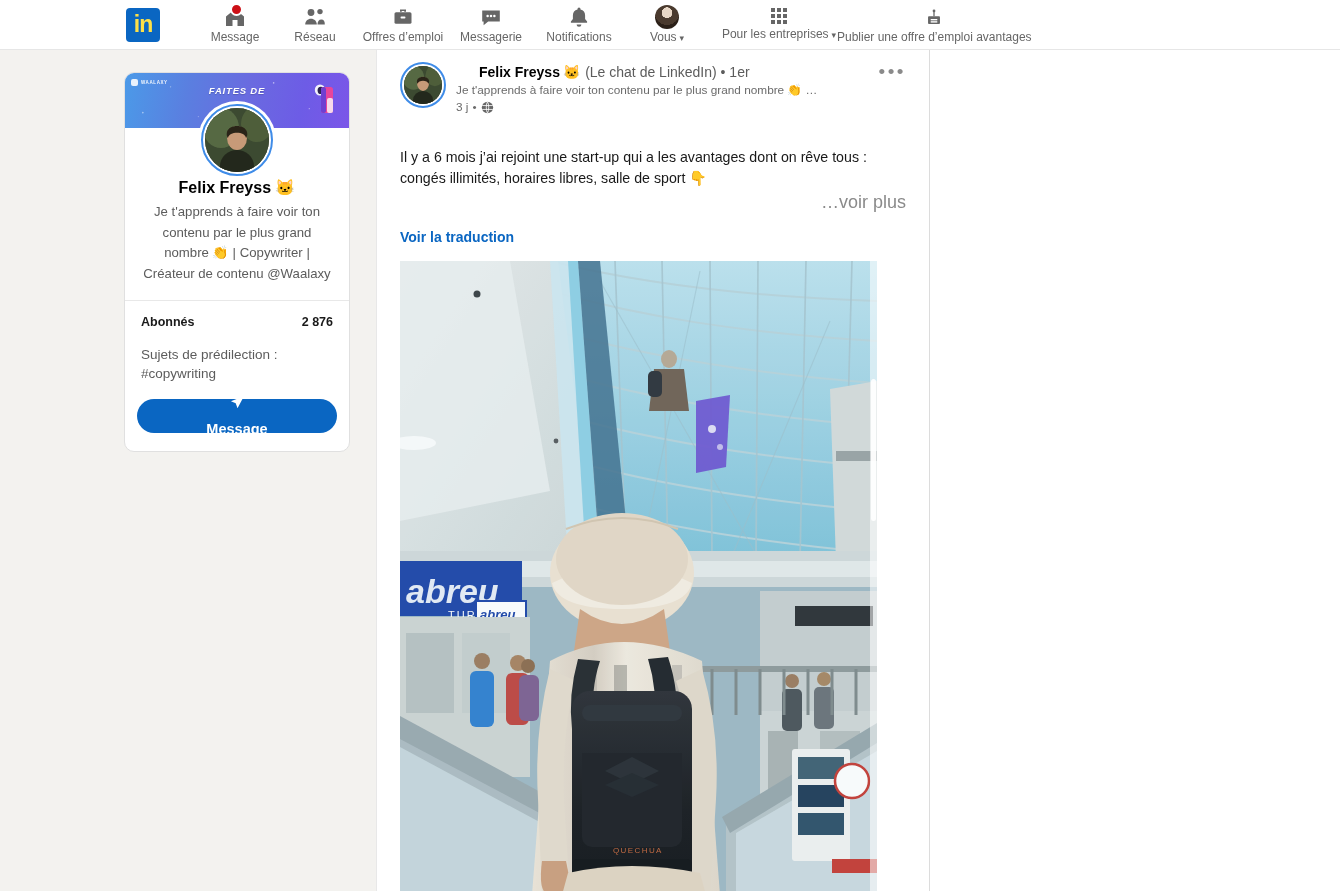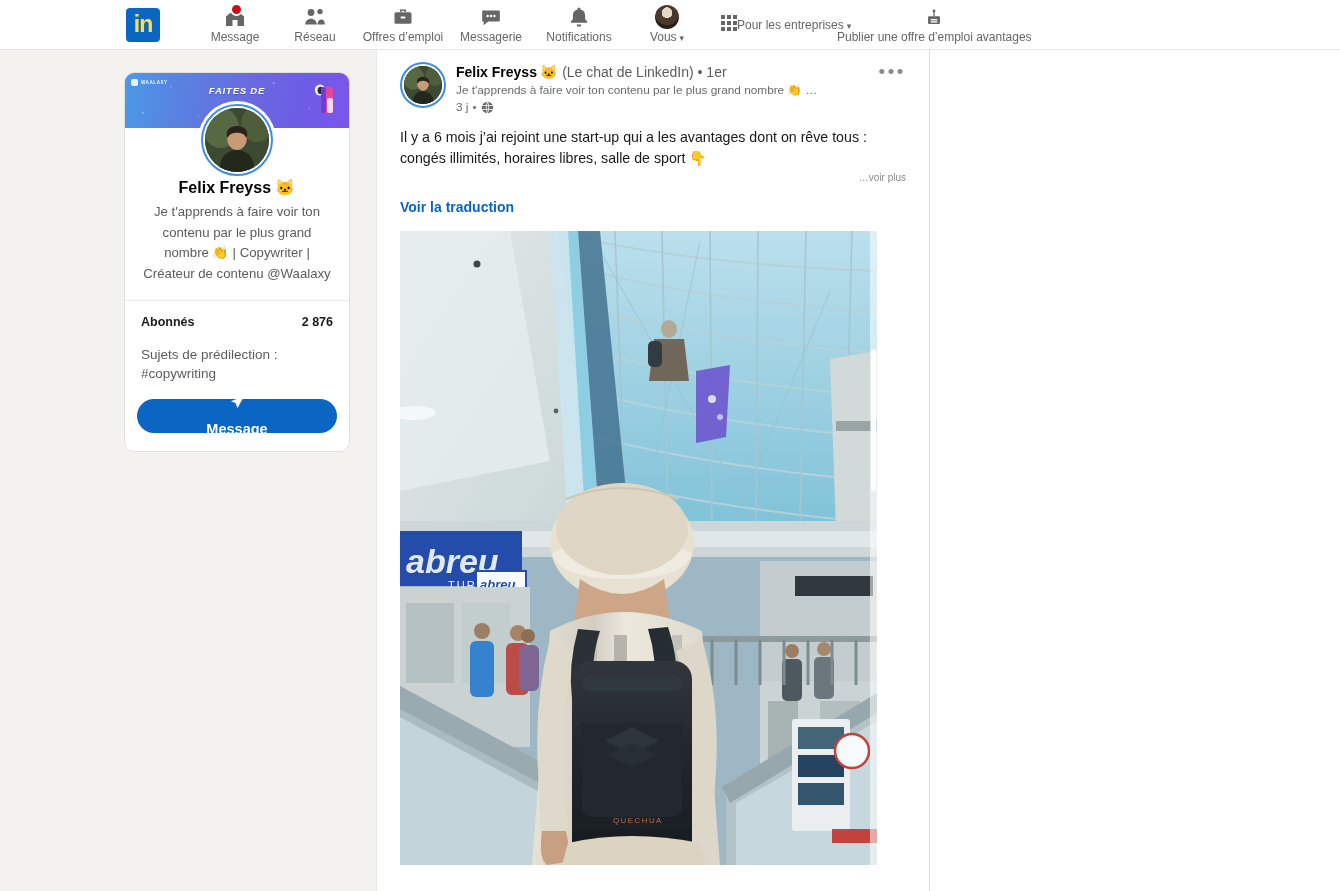--- a/index.html
+++ b/index.html
@@ -60,21 +60,21 @@
   }
   .avatar-mini {
     width: 24px; height: 24px; border-radius: 50%;
     background: radial-gradient(circle at 50% 32%, #e8d7c6 0 26%, #4a3a2e 27% 60%, #2b2018 61% 100%);
     overflow: hidden;
   }
   .caret { display: inline-block; margin-left: 3px; font-size: 9px; }
 
   .nav-right { display: flex; align-items: center; margin-left: 14px; }
   .nav-biz {
-    display: flex; flex-direction: row; align-items: center;
+    display: flex; flex-direction: column; align-items: center;
     cursor: pointer; width: 116px;
   }
   .grid-ico { display: grid; grid-template-columns: repeat(3, 4px); gap: 2px; margin-bottom: 3px; }
   .grid-ico i { width: 4px; height: 4px; background: #666; display: block; }
   .nav-biz .lbl, .nav-job .lbl { font-size: 12px; color: #666; white-space: nowrap; }
   .nav-job { display: flex; flex-direction: column; align-items: center; cursor: pointer; }
   .nav-job .glyph { height: 24px; display: flex; align-items: flex-end; justify-content: center; }
 
   
   .page {
@@ -189,43 +189,43 @@
   .post-avatar {
     width: 46px; height: 46px; border-radius: 50%;
     border: 2px solid #3f8ce8; padding: 2px; background: #fff;
     flex: 0 0 auto; cursor: pointer;
   }
   .post-avatar .ph {
     width: 100%; height: 100%; border-radius: 50%;
     background: linear-gradient(165deg, #5c6b4a 0%, #3e4a33 38%, #2a2f22 75%, #1c2017 100%);
   }
   .post-meta { margin-left: 10px; flex: 1 1 auto; padding-top: 1px; }
-  .meta-l1 { font-size: 14px; line-height: 18px; color: #5c5c5c; }
+  .meta-l1 { font-size: 14px; line-height: 18px; color: #5c5c5c; margin-left: 23px; }
   .meta-l1 .nm { font-weight: bold; color: #000; }
   .meta-l2 {
     font-size: 11.8px; color: #6b6b6b; line-height: 16px;
     margin-top: 1px; white-space: nowrap; overflow: hidden;
     max-width: 400px; text-overflow: ellipsis;
   }
   .meta-l3 {
     font-size: 11.8px; color: #6b6b6b; line-height: 16px;
     display: flex; align-items: center; gap: 4px; margin-top: 1px;
   }
   .globe { width: 13px; height: 13px; }
   .dots-btn {
     width: 32px; height: 24px; flex: 0 0 auto; cursor: pointer;
     color: #8a8a8a; font-size: 19px; letter-spacing: 2.5px;
     text-align: right; line-height: 20px;
   }
   .post-text {
-    margin-top: 12px; font-size: 14.2px; line-height: 20.5px;
+    margin-top: 32px; font-size: 14.2px; line-height: 20.5px;
     color: #191919; white-space: pre-wrap;
   }
   .see-more {
-    text-align: right; color: #8a8a8a; font-size: 10px;
+    text-align: right; color: #8a8a8a; font-size: 18px;
     margin-top: 4px; cursor: pointer;
   }
   .translate {
     margin-top: 16px; color: #0a66c2; font-size: 14px;
     font-weight: bold; cursor: pointer;
   }
   .post-image {
     margin-top: 16px; width: 477px; height: 634px;
     position: relative; overflow: hidden; background: #9fb9c4;
     cursor: pointer;

